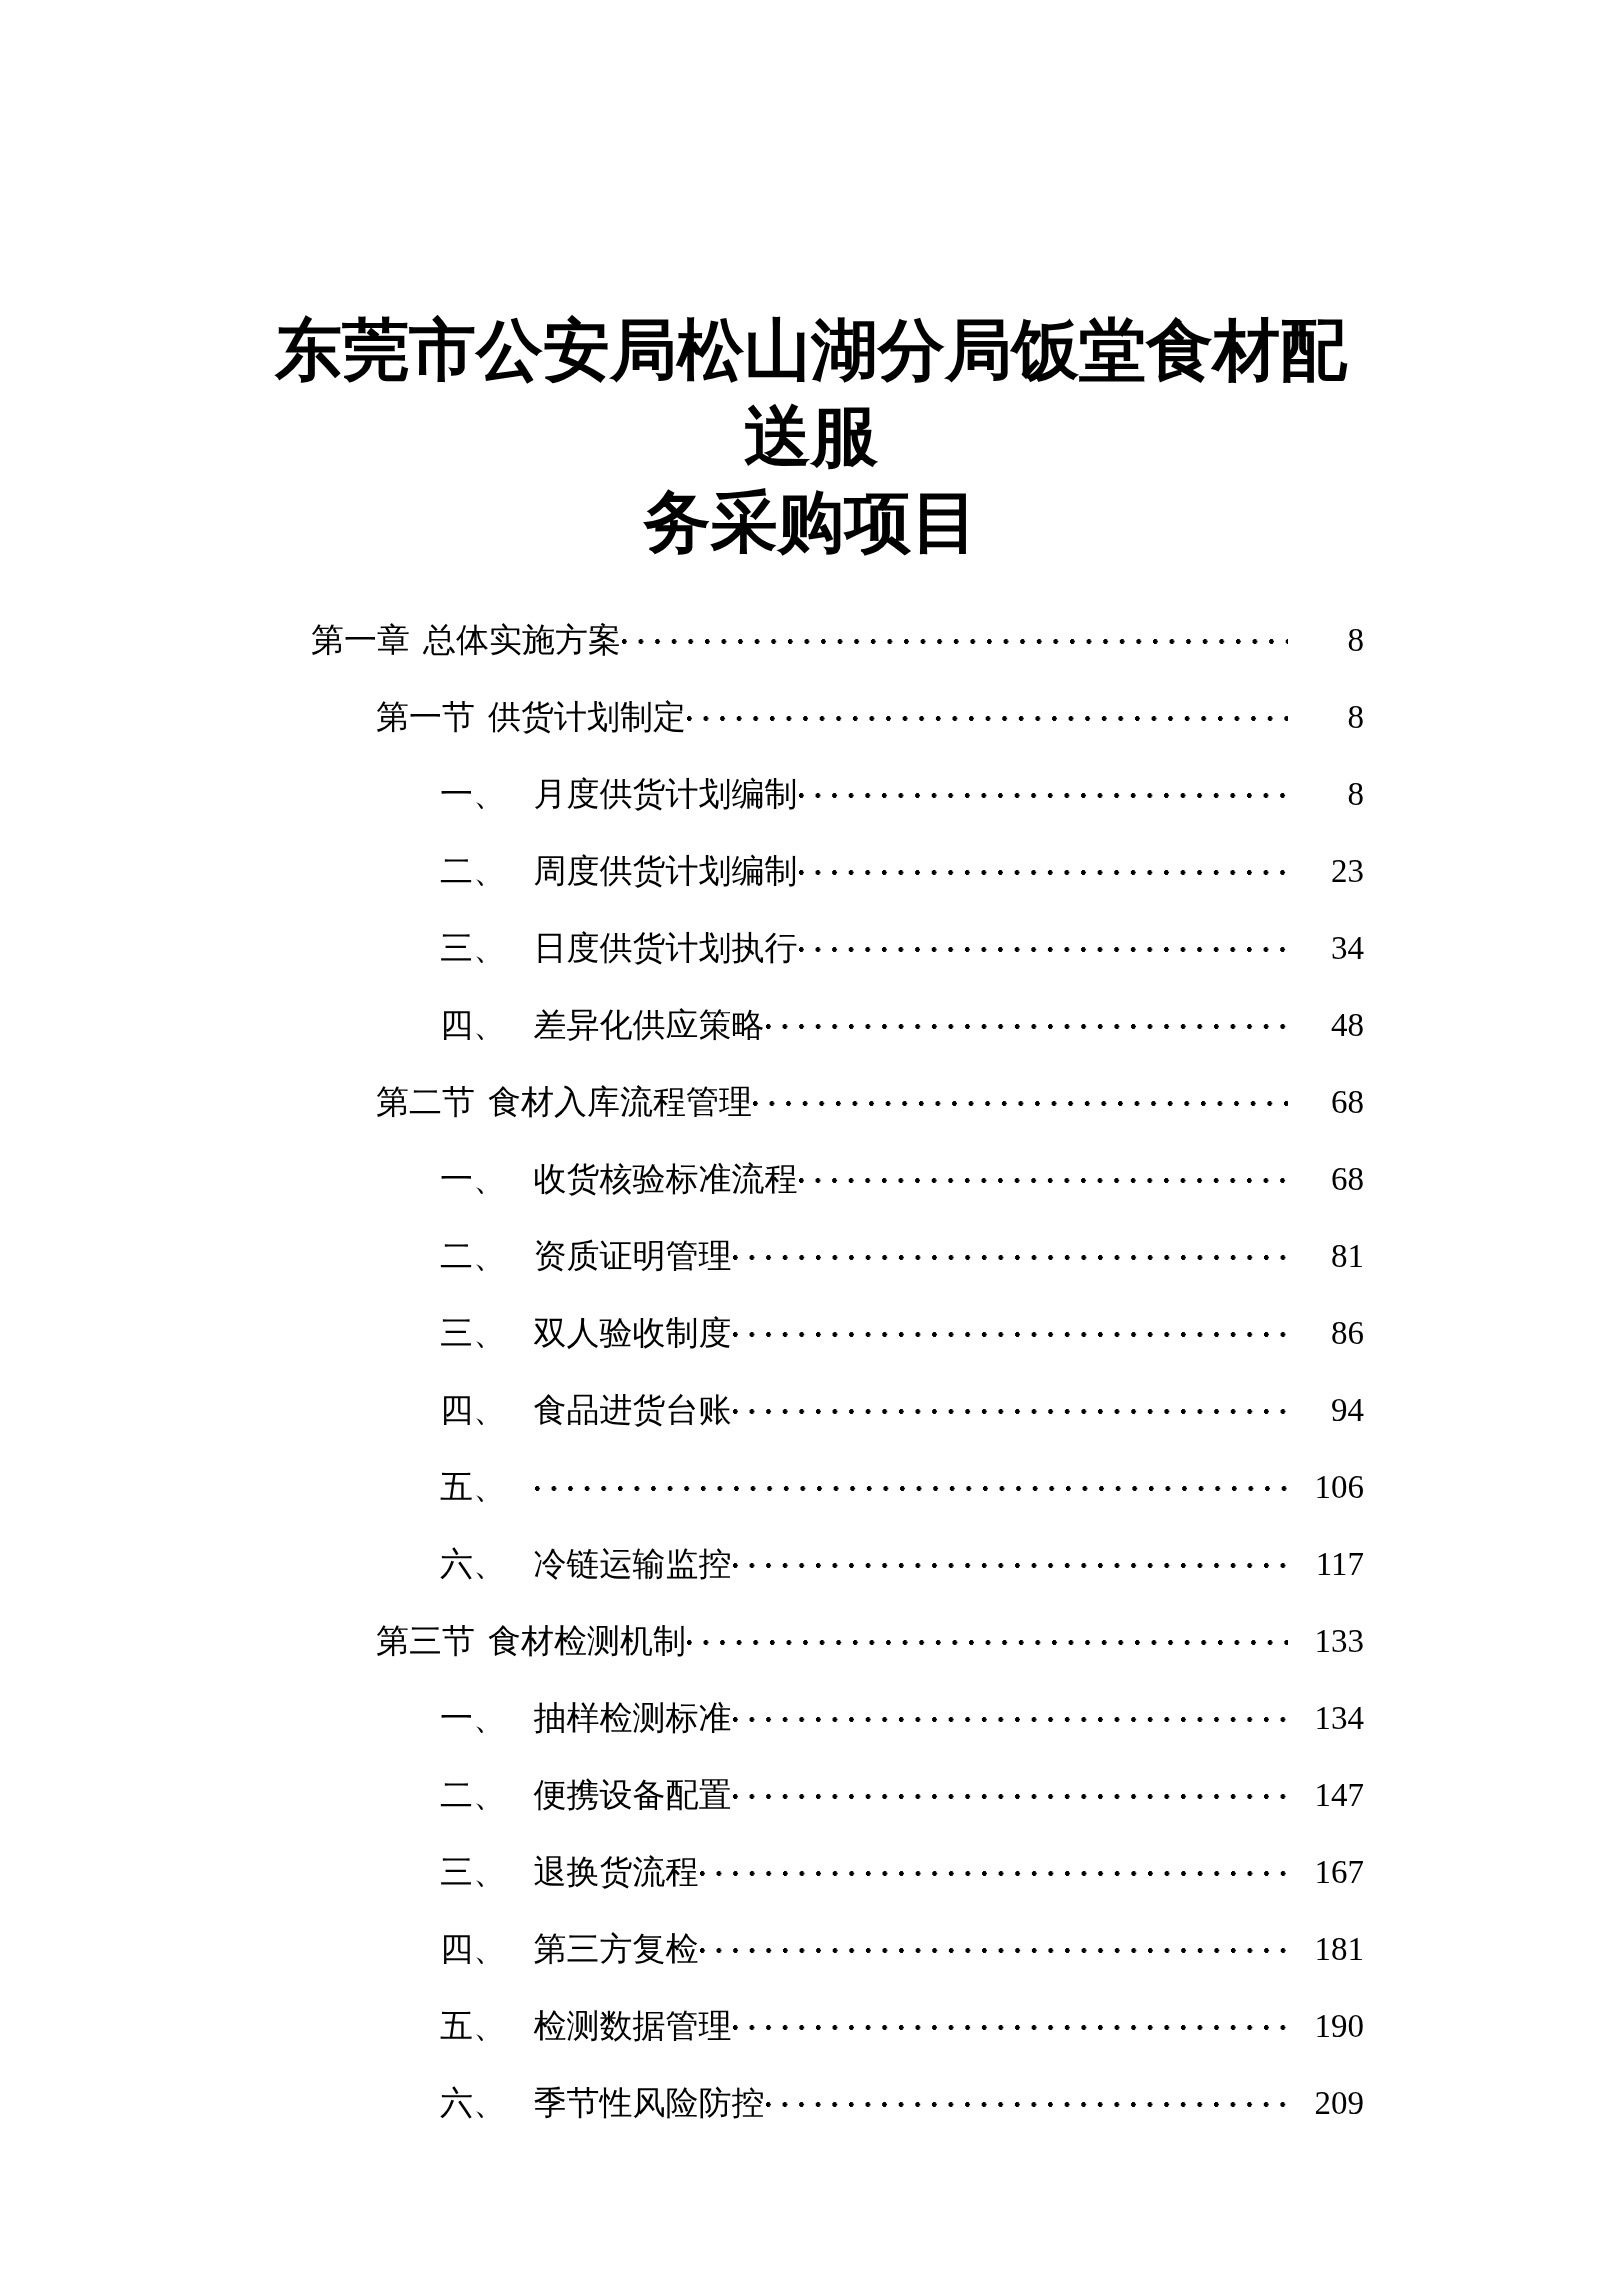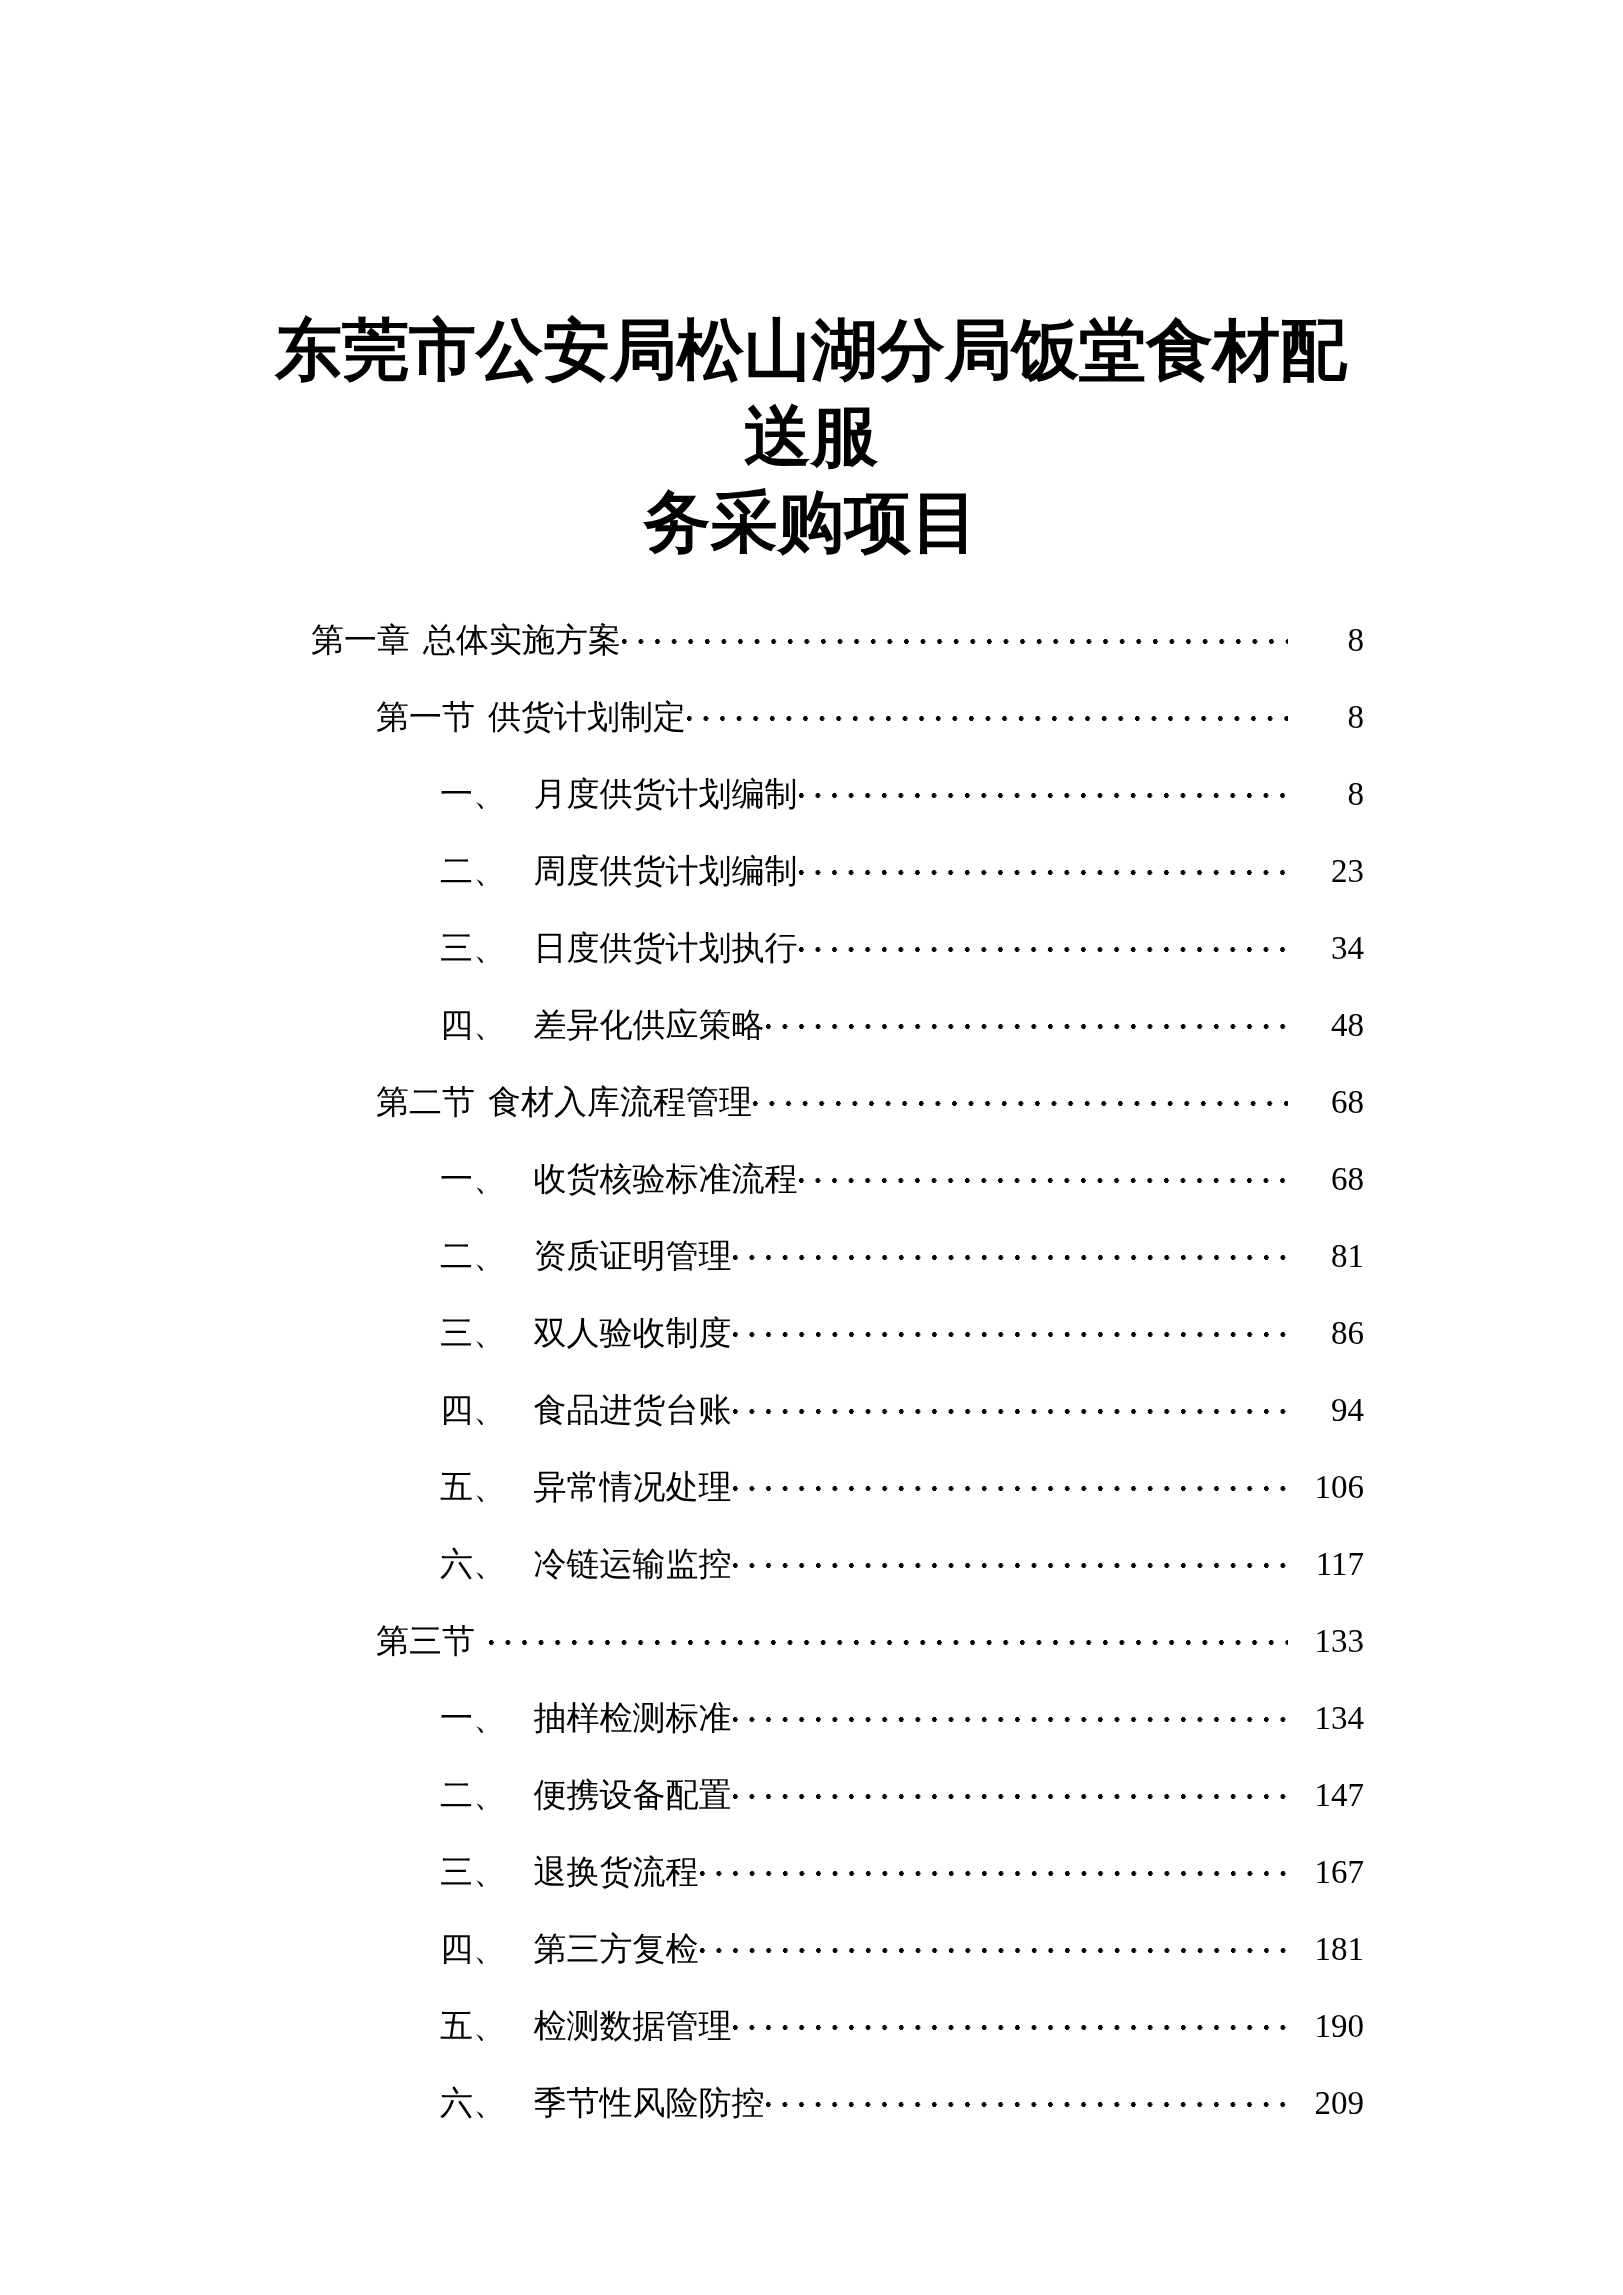--- a/index.html
+++ b/index.html
@@ -170,32 +170,32 @@
         <span class="toc-page">86</span>
       </div>
       <div class="toc-row lvl-3">
         <span class="toc-num">四、</span>
         <span class="toc-label">食品进货台账</span>
         <span class="toc-leader"></span>
         <span class="toc-page">94</span>
       </div>
       <div class="toc-row lvl-3">
         <span class="toc-num">五、</span>
-        <span class="toc-label">异常情况处理</span>
         <span class="toc-leader"></span>
         <span class="toc-page">106</span>
       </div>
       <div class="toc-row lvl-3">
         <span class="toc-num">六、</span>
         <span class="toc-label">冷链运输监控</span>
         <span class="toc-leader"></span>
         <span class="toc-page">117</span>
       </div>
       <div class="toc-row lvl-2">
         <span class="toc-num">第三节</span>
+        <span class="toc-label">食材检测机制</span>
         <span class="toc-leader"></span>
         <span class="toc-page">133</span>
       </div>
       <div class="toc-row lvl-3">
         <span class="toc-num">一、</span>
         <span class="toc-label">抽样检测标准</span>
         <span class="toc-leader"></span>
         <span class="toc-page">134</span>
       </div>
       <div class="toc-row lvl-3">

